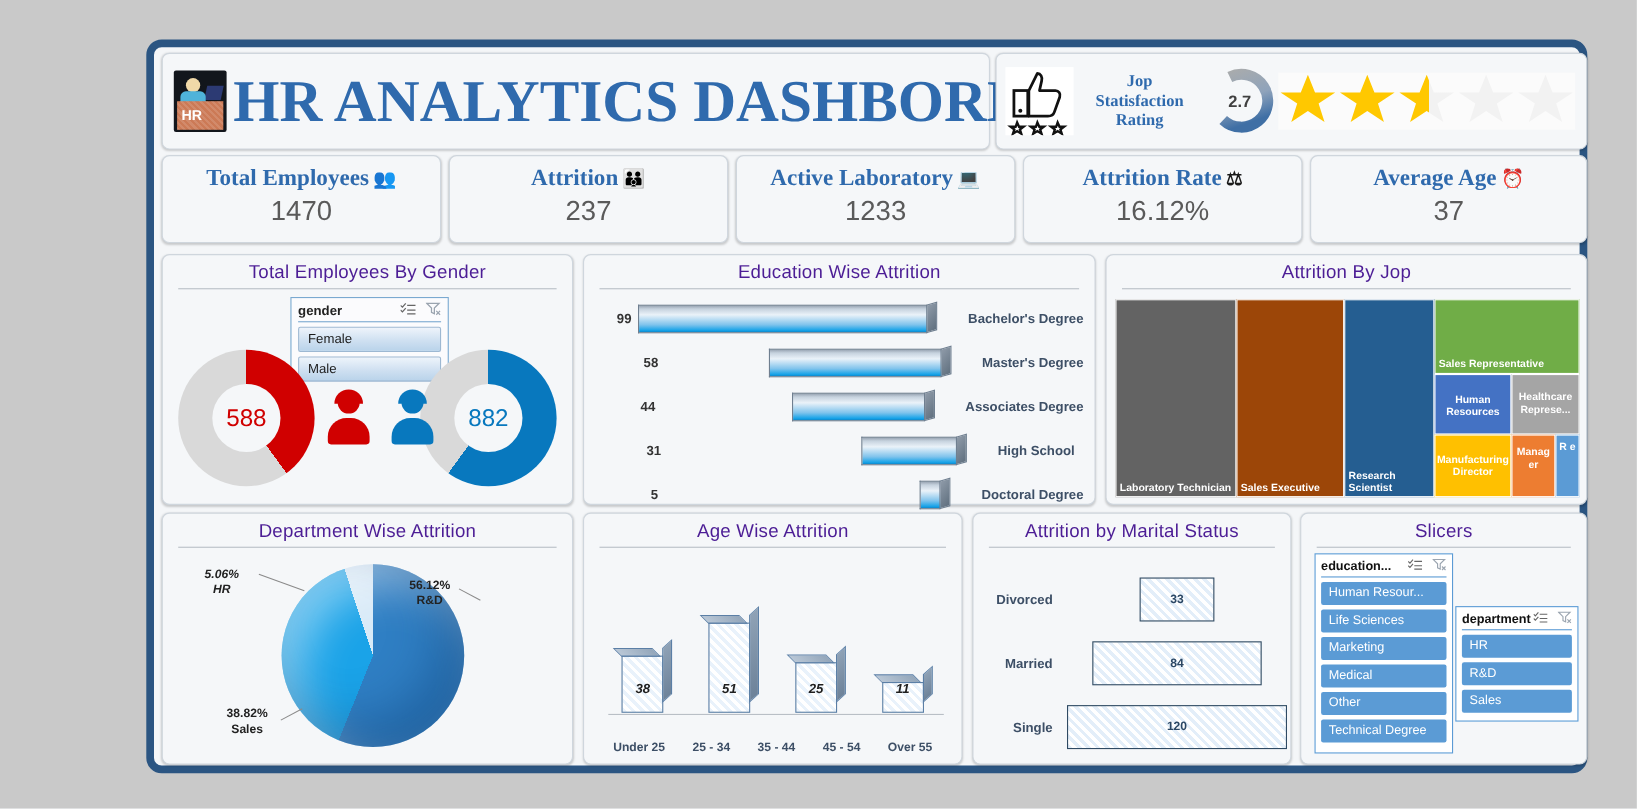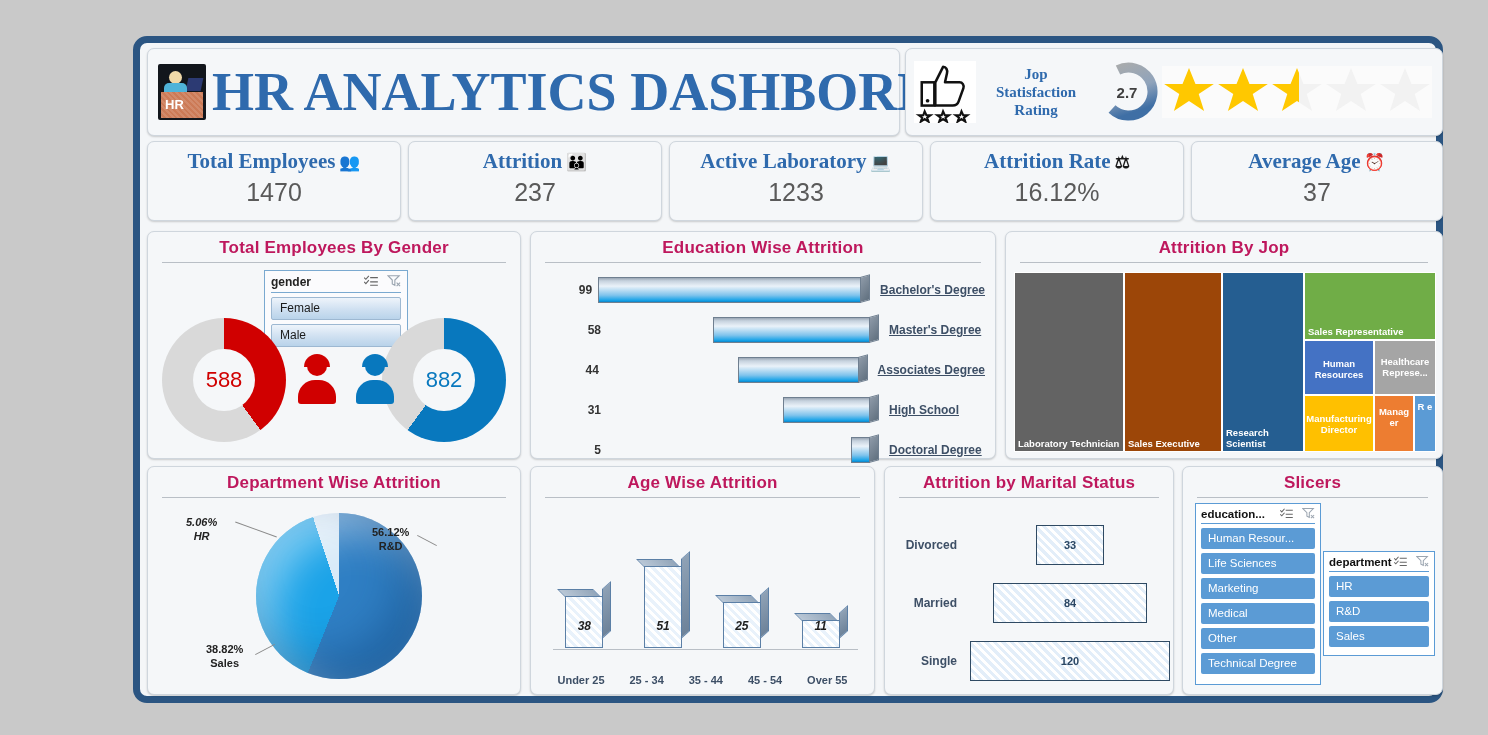--- a/index.html
+++ b/index.html
@@ -11,21 +11,21 @@
     position:absolute;left:133px;top:36px;width:1310px;height:667px;
     border:7px solid #2b5582;border-radius:14px;background:#f4f6f8;
     box-sizing:border-box;
   }
   
   .card{
     position:absolute;background:#f5f7f9;border:1px solid #cfd6dd;border-radius:7px;
     box-sizing:border-box;box-shadow:0 1px 2px rgba(0,0,0,.18);
   }
   .panel-title{
-    text-align:center;font-weight:bold;font-size:17px;color:#be185d;
+    text-align:center;font-weight:normal;font-size:17px;color:#4c1d95;
     padding-top:6px;letter-spacing:.2px;
   }
   .panel-rule{height:1px;background:#b9bfc6;margin:4px 14px 0 14px;}
 
   
   #titleCard{left:7px;top:5px;width:753px;height:88px;}
   .title-row{display:flex;align-items:center;height:100%;padding-left:10px;}
   .hr-logo{width:48px;height:56px;flex:0 0 48px;position:relative;background:#12161c;
            border-radius:2px;overflow:hidden;}
   .hr-logo .desk{position:absolute;left:3px;bottom:2px;width:42px;height:26px;background:#cc7a56;}
@@ -88,21 +88,21 @@
   .ebar{
     height:24px;position:relative;
     background:linear-gradient(to bottom,#9aa6b4 0%,#c6d2de 12%,#eaf2f9 34%,#7fc3ec 72%,#17a3e8 93%,#0d84c8 100%);
     border:1px solid #6f7f90;border-right:none;
   }
   .ebar:after{content:"";position:absolute;right:-7px;top:-3px;width:7px;height:100%;
     background:linear-gradient(to bottom,#8c98a6,#5f7competitor);}
   .ebar-cap{width:8px;height:24px;margin-left:-1px;
     background:linear-gradient(135deg,#8e9aa8,#60707f);border:1px solid #6f7f90;
     transform:skewY(-16deg);transform-origin:left bottom;}
-  .ebar-lbl{font-size:12px;font-weight:bold;color:#3d4f66;padding-left:10px;white-space:nowrap;text-decoration:underline;}
+  .ebar-lbl{font-size:12px;font-weight:bold;color:#3d4f66;padding-left:28px;white-space:nowrap;}
 
   
   #jobCard{left:865px;top:188px;width:438px;height:228px;}
   .tm{position:absolute;left:8px;top:40px;right:8px;bottom:8px;background:#fff;}
   .tile{position:absolute;color:#fff;font-size:9.5px;font-weight:bold;overflow:hidden;
     border:1px solid #fff;box-sizing:border-box;}
   .tile span{position:absolute;left:3px;bottom:2px;line-height:11px;}
   .tile.ctr span{position:static;display:block;text-align:center;padding-top:25%;}
 
   

